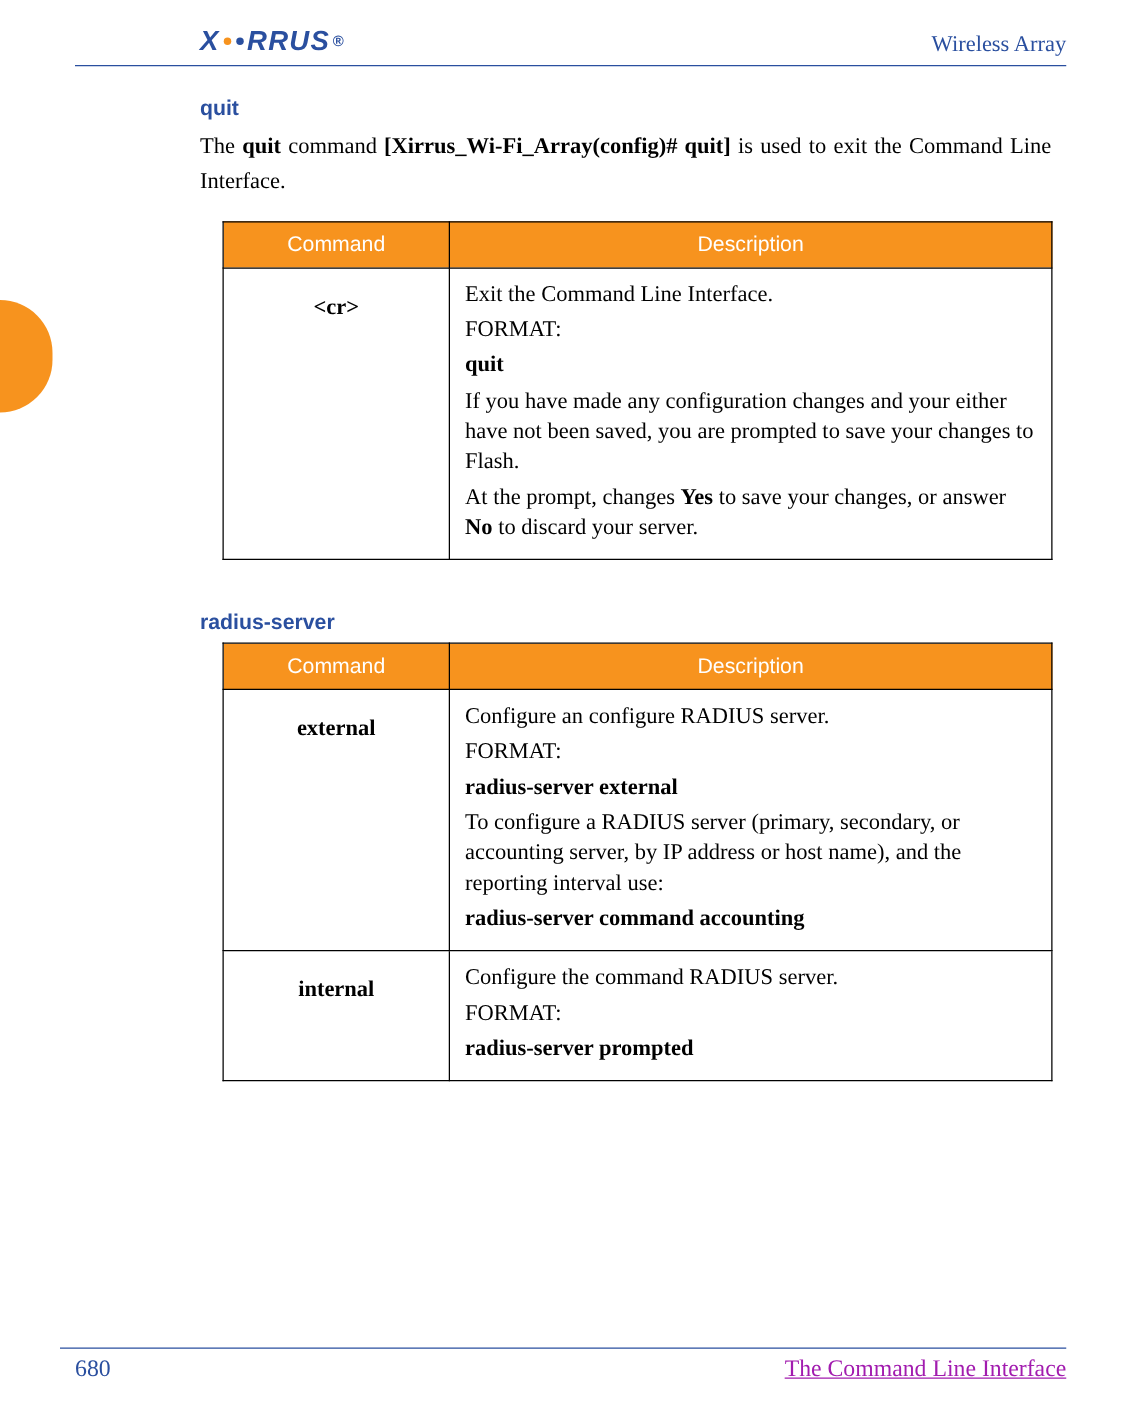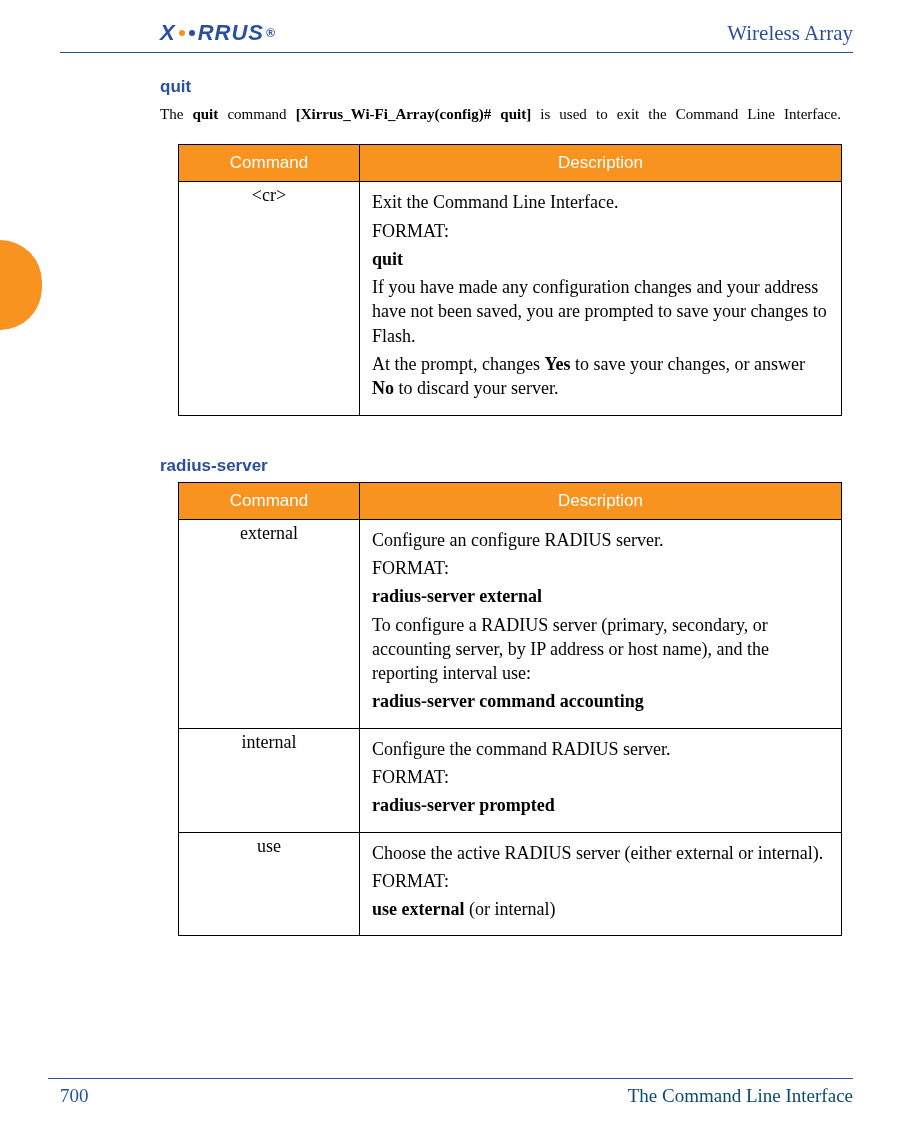--- a/index.html
+++ b/index.html
@@ -40,21 +40,21 @@
   .logo .dot-orange {
     width: 6px; height: 6px; border-radius: 50%;
     background: #f7931e; display: inline-block; margin: 0 1px;
   }
   .logo .dot-blue {
     width: 6px; height: 6px; border-radius: 50%;
     background: #2a4f9f; display: inline-block; margin: 0 1px;
   }
   .header-title {
     color: #2a4f9f;
-    font-size: 21px;
+    font-size: 18px;
   }
   .side-tab {
     position: absolute;
     left: 0;
     top: 240px;
     width: 42px;
     height: 90px;
     background: #f7931e;
     border-top-right-radius: 42px;
     border-bottom-right-radius: 42px;
@@ -63,21 +63,21 @@
     padding-left: 100px;
   }
   .cmd-heading {
     color: #2a4f9f;
     font-family: Arial, Helvetica, sans-serif;
     font-weight: bold;
     font-size: 17px;
     margin: 0 0 6px 0;
   }
   .body-text {
-    font-size: 15px;
+    font-size: 18px;
     line-height: 1.55;
     margin: 0 12px 18px 0;
     text-align: justify;
   }
   .body-text.justify-full {
     text-align-last: justify;
   }
   table.cmd-table {
     border-collapse: collapse;
     margin: 0 0 40px 18px;
@@ -96,39 +96,39 @@
   }
   table.cmd-table th:first-child { width: 160px; }
   table.cmd-table td {
     border: 1px solid #000;
     padding: 6px 12px 10px 12px;
     vertical-align: top;
     line-height: 1.35;
   }
   table.cmd-table td.cmd-name {
     text-align: center;
-    font-weight: normal;
-    padding-top: 1px;
+    font-weight: bold;
+    padding-top: 18px;
   }
   .desc-block p {
     margin: 2px 0 4px 0;
   }
   .footer {
     position: absolute;
     left: 48px;
     right: 48px;
     bottom: 26px;
     border-top: 1.5px solid #2a4f9f;
     display: flex;
     justify-content: space-between;
     padding-top: 6px;
     font-size: 19px;
   }
   .footer .page-num { color: #2a4f9f; padding-left: 12px; }
-  .footer .section { color: #0c4a6e; padding-right: 0; }
+  .footer .section { color: #a21caf; padding-right: 0; text-decoration: underline; }
   b { font-weight: bold; }
 </style>
 </head>
 <body>
 
 <div class="page">
   <div class="side-tab"></div>
 
   <div class="header-row">
     <div class="logo">
@@ -153,21 +153,21 @@
           <tr>
         <th>Command</th>
         <th>Description</th>
       </tr>
       <tr>
         <td class="cmd-name">&lt;cr&gt;</td>
         <td class="desc-block">
           <p>Exit the Command Line Interface.</p>
           <p>FORMAT:</p>
           <p><b>quit</b></p>
-          <p>If you have made any configuration changes and your address have not been saved, you are prompted to save your changes to Flash.</p>
+          <p>If you have made any configuration changes and your either have not been saved, you are prompted to save your changes to Flash.</p>
           <p>
             <span>At the prompt, changes </span><b>Yes</b><span> to save your changes, or answer </span><b>No</b><span> to discard your server.</span>
           </p>
         </td>
       </tr>
     </tbody>
       </table>
 
     <div class="cmd-heading">radius-server</div>
 
@@ -188,29 +188,21 @@
         </td>
       </tr>
       <tr>
         <td class="cmd-name">internal</td>
         <td class="desc-block">
           <p>Configure the command RADIUS server.</p>
           <p>FORMAT:</p>
           <p><b>radius-server prompted</b></p>
         </td>
       </tr>
-      <tr>
-        <td class="cmd-name">use</td>
-        <td class="desc-block">
-          <p>Choose the active RADIUS server (either external or internal).</p>
-          <p>FORMAT:</p>
-          <p><b>use external</b><span> (or internal)</span></p>
-        </td>
-      </tr>
     </tbody>
       </table>
   </div>
 
   <div class="footer">
-    <span class="page-num">700</span>
+    <span class="page-num">680</span>
     <span class="section">The Command Line Interface</span>
   </div>
 </div>
 
 </body></html>

